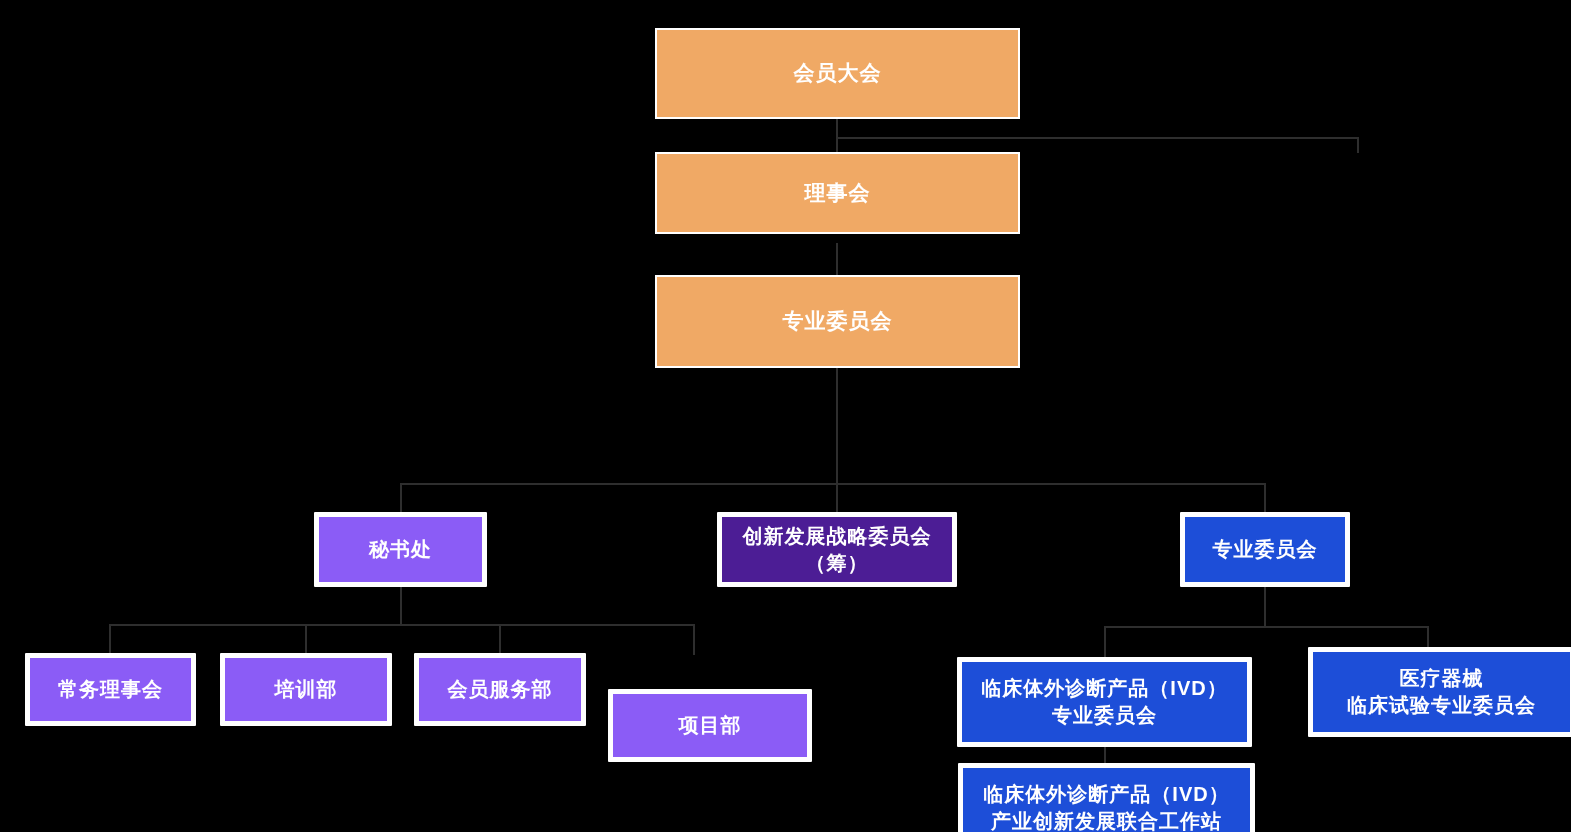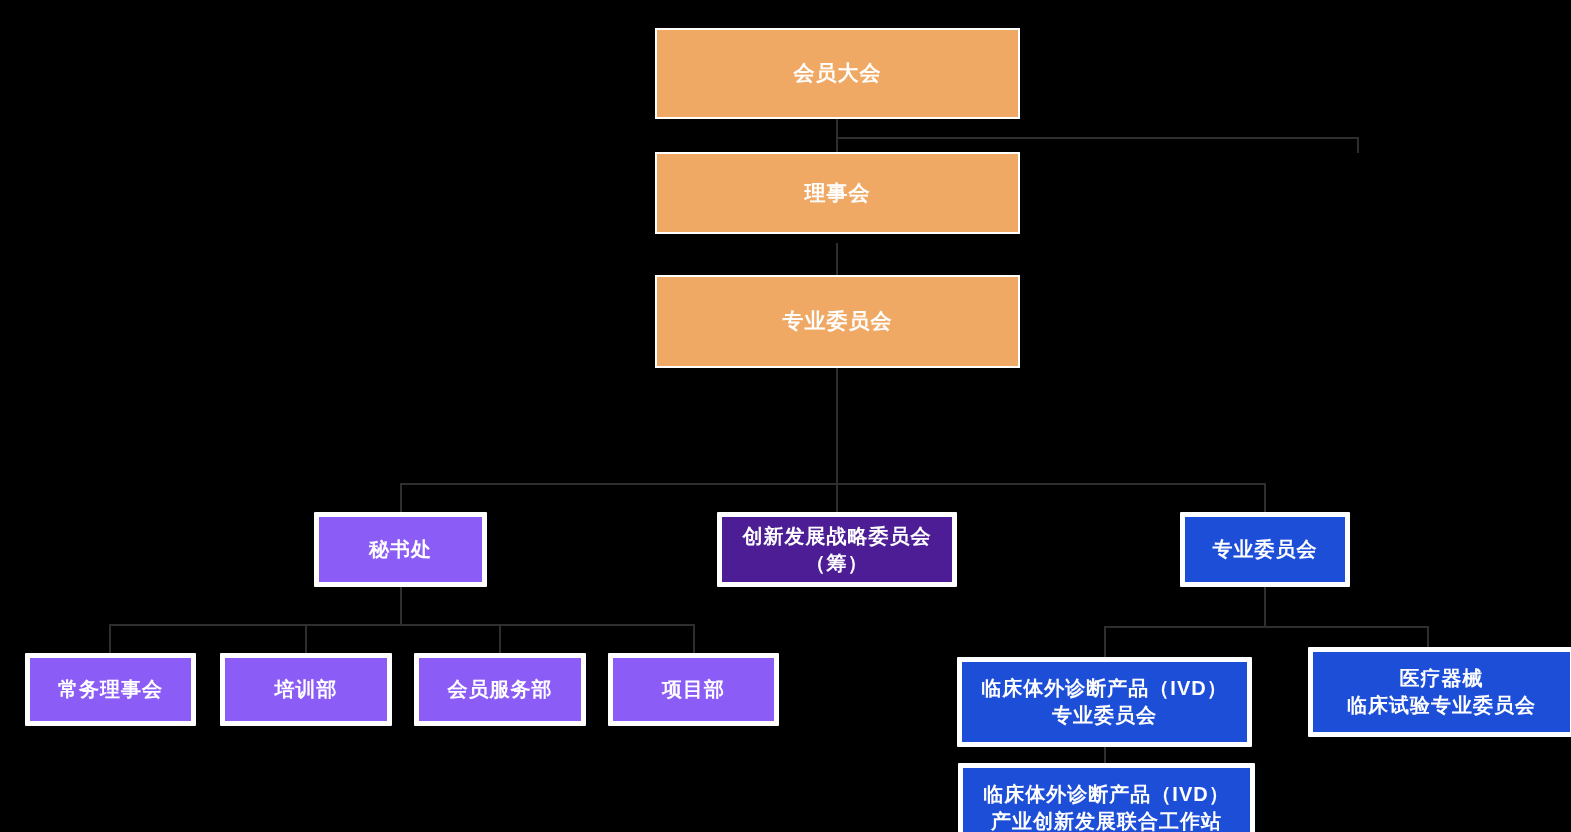--- a/index.html
+++ b/index.html
@@ -101,21 +101,21 @@
 
   <div class="node framed salmon" style="left:25px;top:653px;width:171px;height:73px">
     <span class="label">常务理事会</span>
   </div>
   <div class="node framed salmon" style="left:414px;top:653px;width:172px;height:73px">
     <span class="label">会员服务部</span>
   </div>
   <div class="node framed salmon" style="left:220px;top:653px;width:172px;height:73px">
     <span class="label">培训部</span>
   </div>
-  <div class="node framed salmon" style="left:608px;top:653px;width:171px;height:73px">
+  <div class="node framed salmon" style="left:608px;top:689px;width:204px;height:73px">
     <span class="label">项目部</span>
   </div>
 
   <div class="node framed green" style="left:957px;top:657px;width:295px;height:90px">
     <span class="label">临床体外诊断产品（IVD）
 专业委员会</span>
   </div>
   <div class="node framed green" style="left:1308px;top:647px;width:267px;height:90px">
     <span class="label">医疗器械
 临床试验专业委员会</span>

